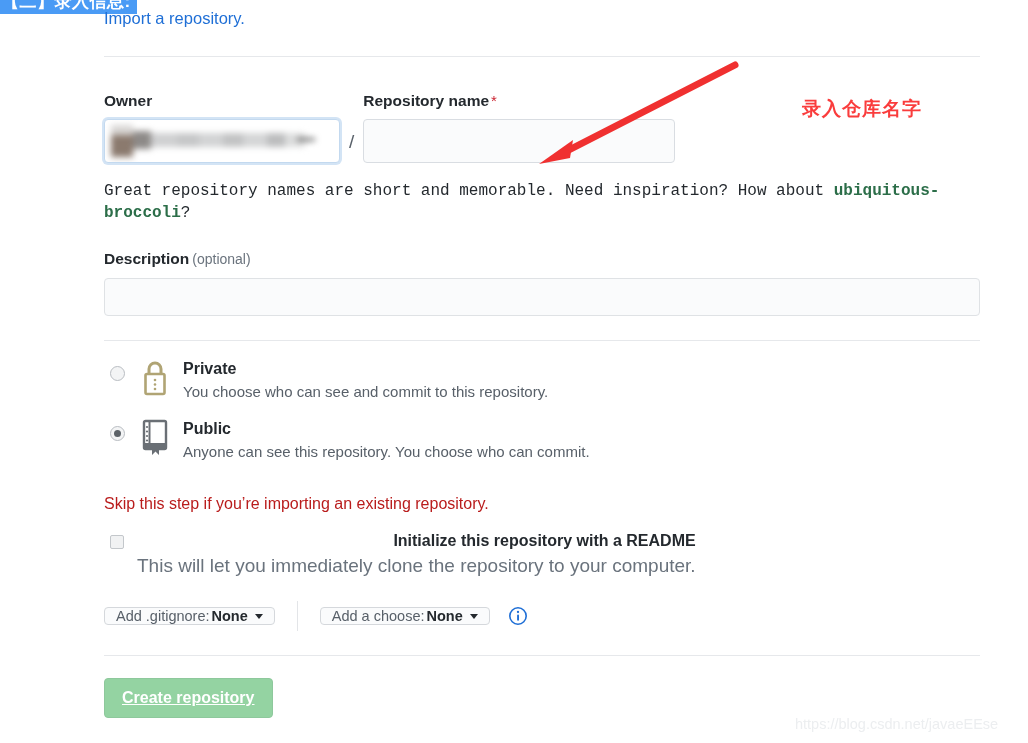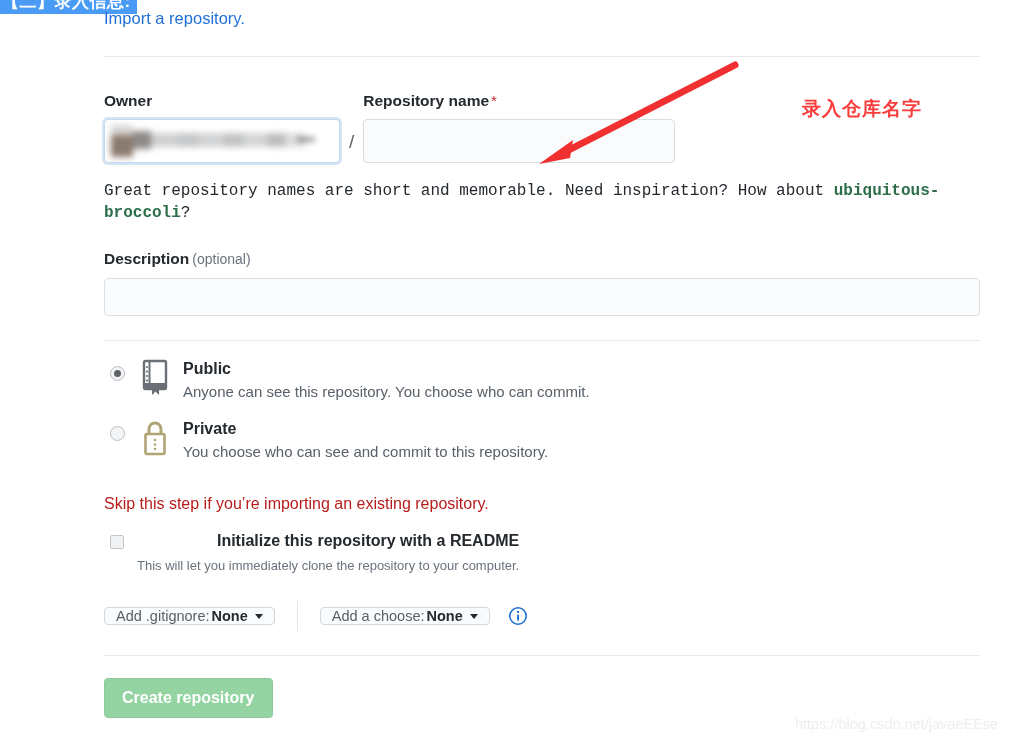--- a/index.html
+++ b/index.html
@@ -230,21 +230,21 @@
     cursor: pointer;
   }
   .readme-title {
     font-size: 16px;
     font-weight: 700;
     color: #24292e;
     line-height: 20px;
     text-align: right;
   }
   .readme-desc {
-    font-size: 13px;
+    font-size: 19px;
     color: #6a737d;
     line-height: 22px;
     margin-top: 4px;
   }
 
   
   .dd-row {
     display: flex;
     align-items: center;
     margin-top: 24px;
@@ -295,20 +295,21 @@
     height: 40px;
     padding: 0 17px;
     border: 1px solid #8ec89c;
     border-radius: 4px;
     background: #94d3a2;
     color: #ffffff;
     font-family: "Liberation Sans", sans-serif;
     font-size: 16px;
     font-weight: 700;
     cursor: pointer;
+    text-decoration: underline;
   }
 
   
   .red-note {
     position: absolute;
     left: 802px;
     top: 96px;
     color: #fa3c3c;
     font-size: 19px;
     font-weight: 700;
@@ -385,57 +386,57 @@
       <label>
         <span class="desc-label">Description</span><span class="desc-optional">(optional)</span>
       </label>
       <input class="desc-input" type="text" placeholder="" style="">
     </div>
 
     <hr class="rule rule-desc">
 
     
     <div class="vis-list">
+
+      <div class="vis-item">
+        <div class="radio"></div>
+        <span class="vis-icon">
+          <svg width="32" height="38" viewBox="0 0 32 38">
+            <path d="M10 16 L10 10 A6 6 0 0 1 22 10 L22 16" fill="none" stroke="#b0a474" stroke-width="3"></path>
+            <rect x="6.5" y="15" width="19" height="20" rx="1.5" fill="#ffffff" stroke="#b0a474" stroke-width="2.6"></rect>
+            <circle cx="16" cy="21" r="1.3" fill="#b0a474"></circle>
+            <circle cx="16" cy="25.5" r="1.3" fill="#b0a474"></circle>
+            <circle cx="16" cy="30" r="1.3" fill="#b0a474"></circle>
+          </svg>
+        </span>
+        <div class="vis-text">
+          <div class="vis-title">Private</div>
+          <div class="vis-desc">You choose who can see and commit to this repository.</div>
+        </div>
+      </div>
 
       <div class="vis-item">
         <div class="radio checked"></div>
         <span class="vis-icon">
           <svg width="32" height="38" viewBox="0 0 32 38">
             <rect x="5" y="2" width="22" height="28" rx="1.5" fill="#ffffff" stroke="#6a6f75" stroke-width="2.4"></rect>
             <line x1="10.5" y1="2" x2="10.5" y2="30" stroke="#6a6f75" stroke-width="2"></line>
             <circle cx="8" cy="8" r="1.1" fill="#6a6f75"></circle>
             <circle cx="8" cy="12.5" r="1.1" fill="#6a6f75"></circle>
             <circle cx="8" cy="17" r="1.1" fill="#6a6f75"></circle>
             <circle cx="8" cy="21.5" r="1.1" fill="#6a6f75"></circle>
             <rect x="5" y="24" width="22" height="6" fill="#6a6f75"></rect>
             <path d="M13 27 L20 27 L20 36 L16.5 32.5 L13 36 Z" fill="#6a6f75"></path>
           </svg>
         </span>
         <div class="vis-text">
           <div class="vis-title">Public</div>
           <div class="vis-desc">Anyone can see this repository. You choose who can commit.</div>
         </div>
       </div>
-
-      <div class="vis-item">
-        <div class="radio"></div>
-        <span class="vis-icon">
-          <svg width="32" height="38" viewBox="0 0 32 38">
-            <path d="M10 16 L10 10 A6 6 0 0 1 22 10 L22 16" fill="none" stroke="#b0a474" stroke-width="3"></path>
-            <rect x="6.5" y="15" width="19" height="20" rx="1.5" fill="#ffffff" stroke="#b0a474" stroke-width="2.6"></rect>
-            <circle cx="16" cy="21" r="1.3" fill="#b0a474"></circle>
-            <circle cx="16" cy="25.5" r="1.3" fill="#b0a474"></circle>
-            <circle cx="16" cy="30" r="1.3" fill="#b0a474"></circle>
-          </svg>
-        </span>
-        <div class="vis-text">
-          <div class="vis-title">Private</div>
-          <div class="vis-desc">You choose who can see and commit to this repository.</div>
-        </div>
-      </div>
     </div>
 
     
     <div class="skip-text">Skip this step if you’re importing an existing repository.</div>
 
     <div class="readme-row">
       <div class="checkbox"></div>
       <div>
         <div class="readme-title">Initialize this repository with a README</div>
         <div class="readme-desc">This will let you immediately clone the repository to your computer.</div>

